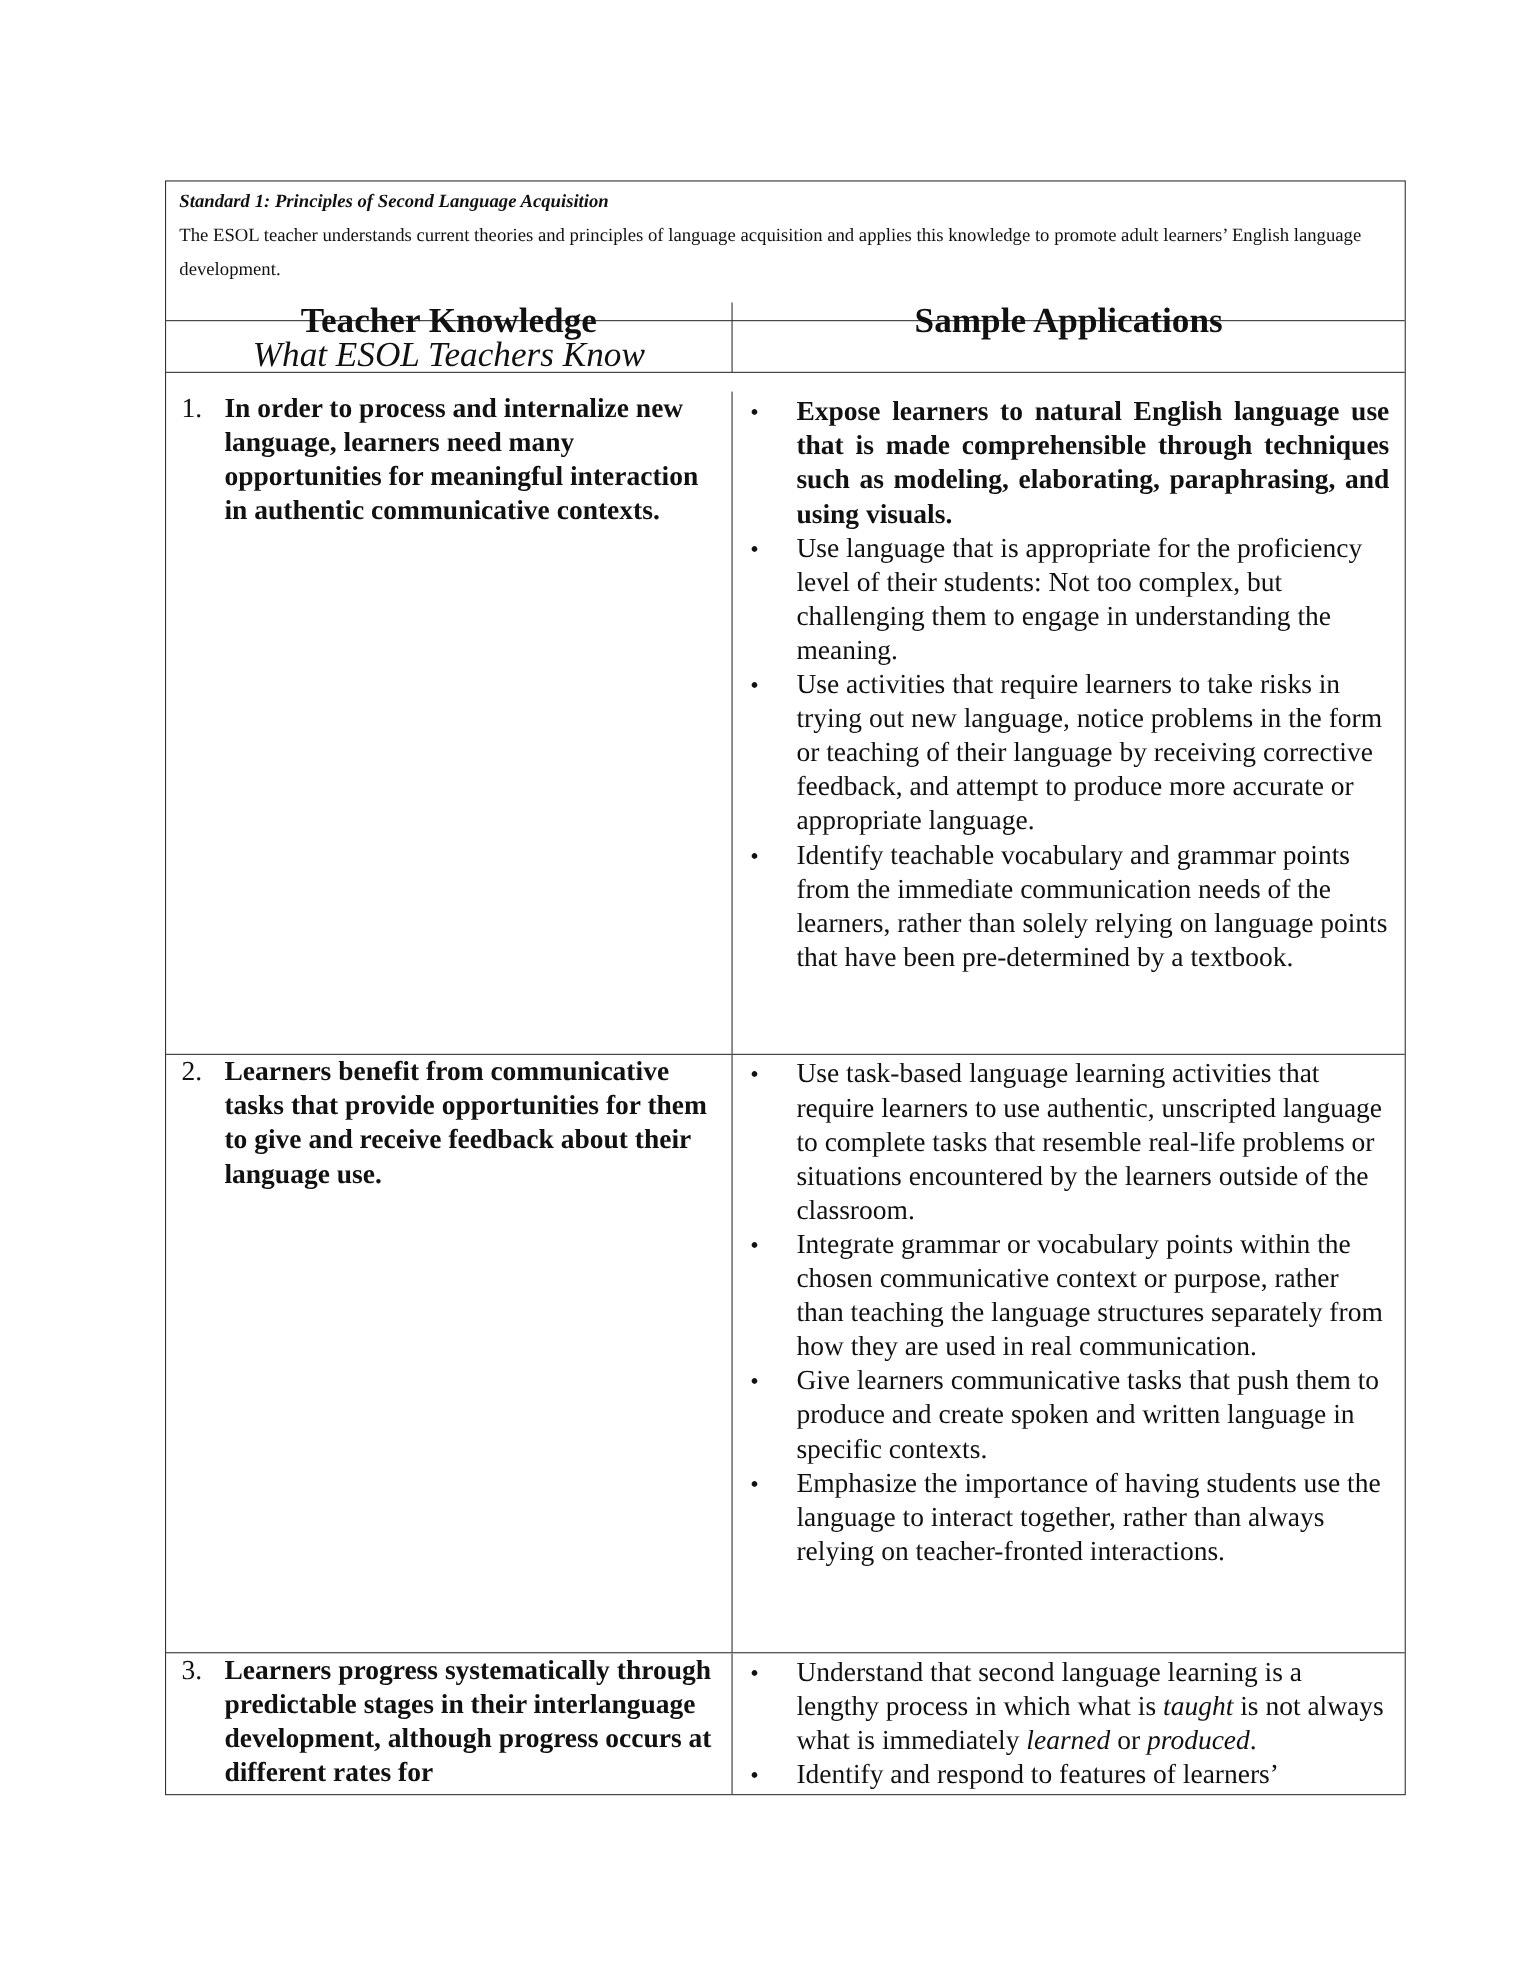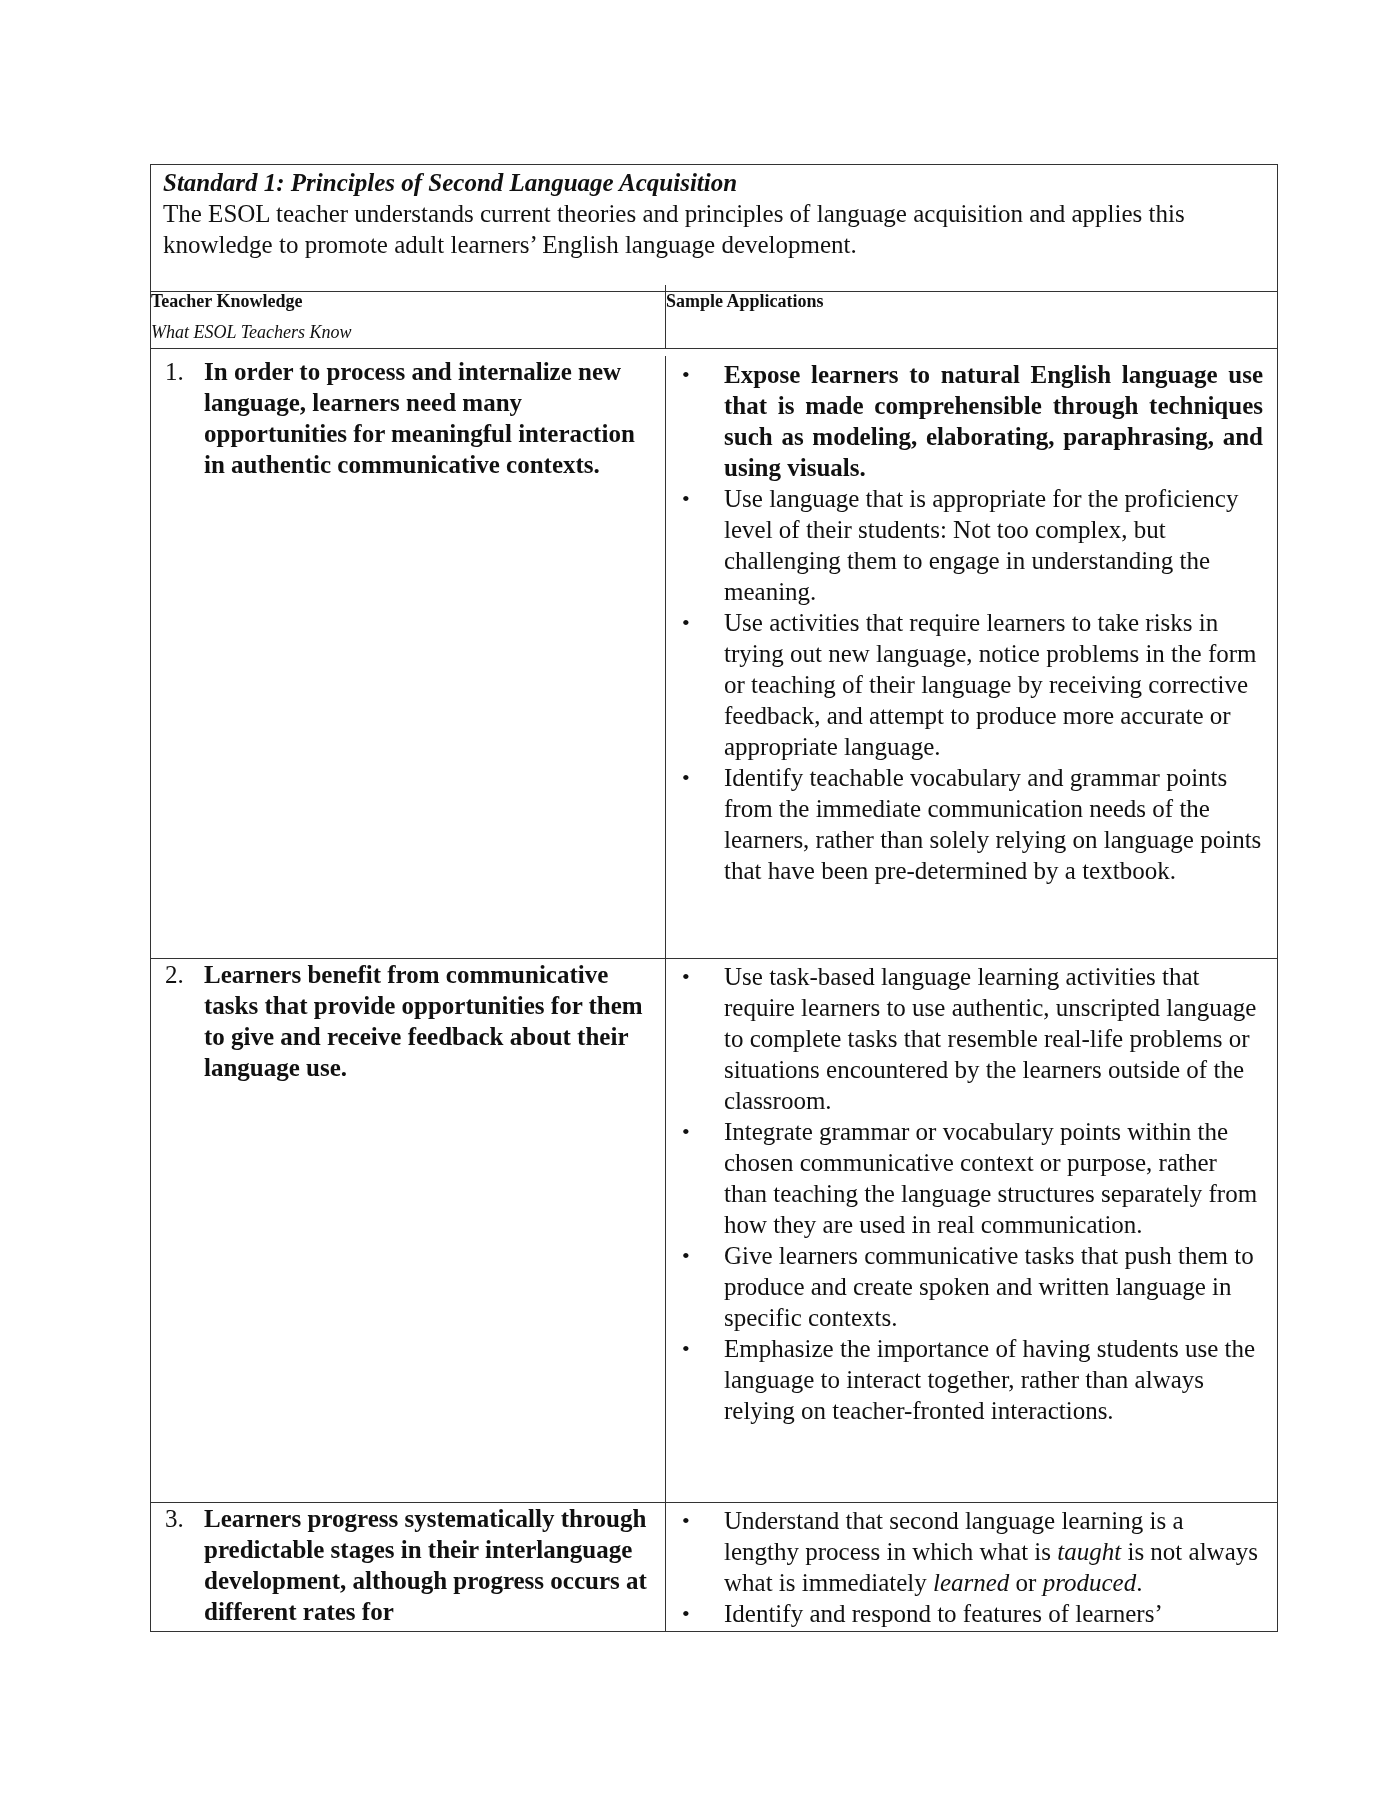--- a/index.html
+++ b/index.html
@@ -3,24 +3,24 @@
 <meta charset="utf-8">
 <style>
   html, body { margin: 0; padding: 0; background: #ffffff; }
   body { width: 1390px; height: 1800px; position: relative; overflow: hidden;
          font-family: "Liberation Serif", "DejaVu Serif", serif; color: #111; }
   .page { position: absolute; left: 0; top: 0; width: 1390px; height: 1800px; }
   .tbl { position: absolute; left: 150px; top: 164px; width: 1128px; height: 1468px;
          border: 1.5px solid #333; box-sizing: border-box; }
   .title-cell { position: absolute; left: 0; top: 0; width: 100%; height: 127px;
                 border-bottom: 1.5px solid #333; box-sizing: border-box;
-                padding: 2px 12px 0 12px; font-size: 25px; line-height: 31px; }
+                padding: 2px 12px 0 12px; font-size: 17px; line-height: 31px; }
   .title-cell .std { font-weight: bold; font-style: italic; }
-  .hdr { position: absolute; top: 120px; height: 64px; box-sizing: border-box;
-         border-bottom: 1.5px solid #333; font-size: 18px; line-height: 31px; padding-top: 1px; }
+  .hdr { position: absolute; top: 110px; height: 64px; box-sizing: border-box;
+         border-bottom: 1.5px solid #333; text-align: center; font-size: 32px; line-height: 31px; padding-top: 1px; }
   .hdr .h-title { font-weight: bold; }
   .hdr .h-sub { font-style: italic; }
   .col-left { left: 0; width: 514px; }
   .col-right { left: 514px; width: 612px; border-left: 1.5px solid #333; }
   .row { position: absolute; left: 0; width: 100%; box-sizing: border-box; border-bottom: 1.5px solid #333; }
   .row:last-child { border-bottom: none; }
   .cell { position: absolute; top: 0; bottom: 0; box-sizing: border-box; font-size: 25px; line-height: 31px; }
   .cell.left { left: 0; width: 514px; padding: 0 12px 0 14px; }
   .cell.right { left: 514px; width: 612px; border-left: 1.5px solid #333; padding: 0 14px 0 16px; }
   .num-item { display: flex; }

